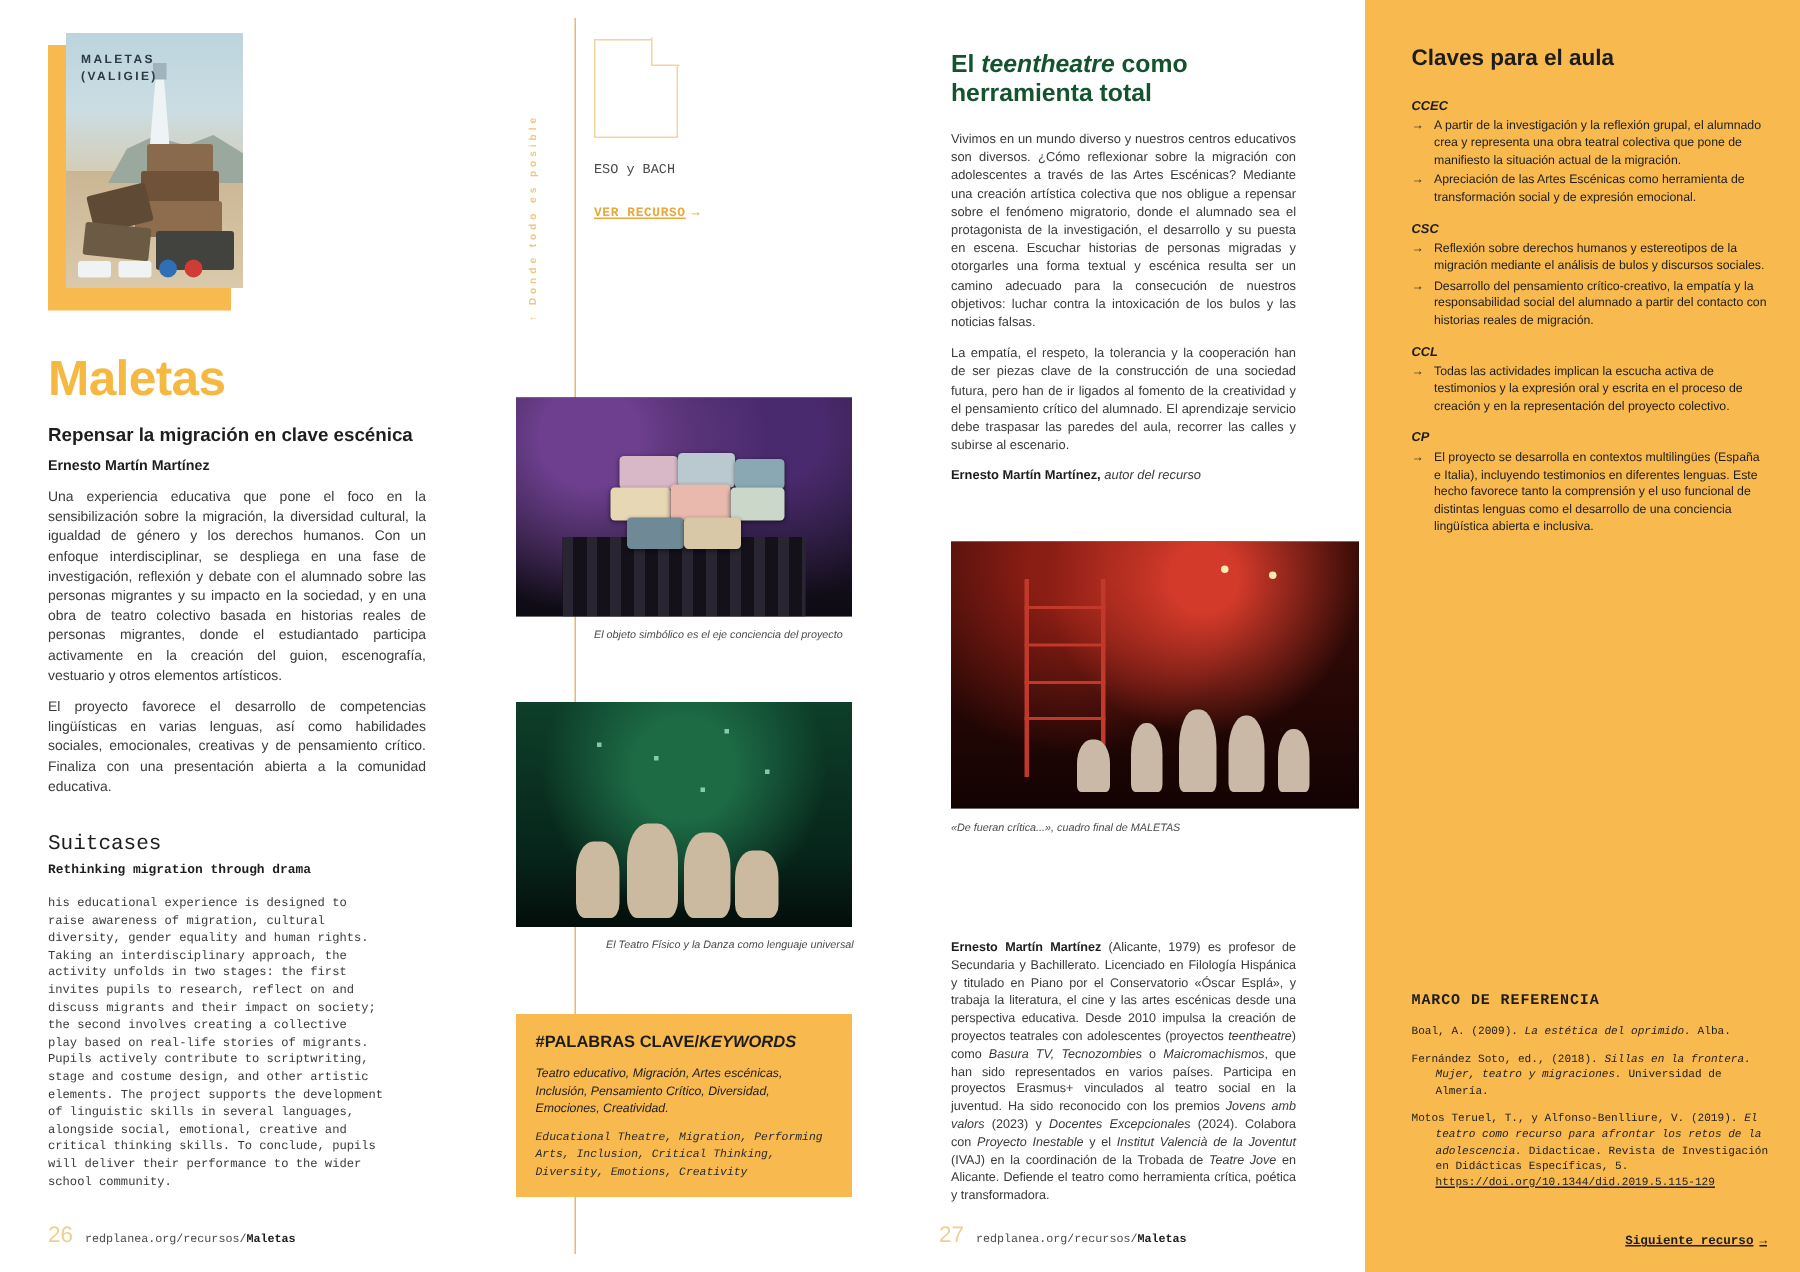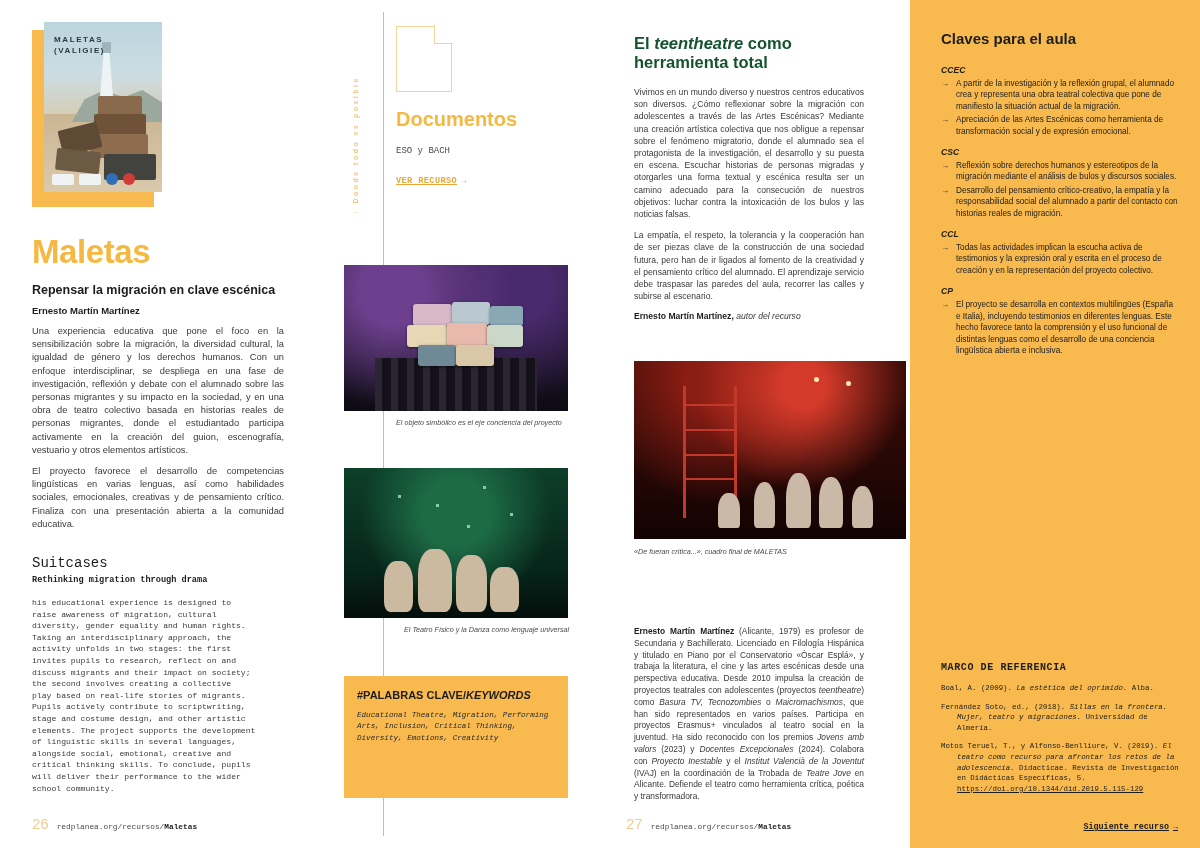--- a/index.html
+++ b/index.html
@@ -376,21 +376,20 @@
 alongside social, emotional, creative and
 critical thinking skills. To conclude, pupils
 will deliver their performance to the wider
 school community.</pre>
   </div>
 
   <div class="vert-strip">↑ Donde todo es posible</div>
 
   <div class="col2">
     <div class="doc-icon"></div>
-    <div class="doc-head">Documentos</div>
     <div class="doc-level">ESO  y  BACH</div>
     <a class="doc-link" href="#"><span>VER RECURSO</span><span class="arr">→</span></a>
   </div>
 
   <div class="photo ph1">
     <div class="p1bg"></div>
     <div class="p1legs"></div>
     <div class="p1case" style="left:31%;top:27%;width:17%;height:15%;background:#d8b7c6;"></div>
     <div class="p1case" style="left:48%;top:25%;width:17%;height:16%;background:#b9c9cf;"></div>
     <div class="p1case" style="left:65%;top:28%;width:15%;height:14%;background:#8aa8b3;"></div>
@@ -411,20 +410,21 @@
     <div class="p2conf" style="left:55%;top:38%;"></div>
     <div class="p2fig" style="left:18%;width:13%;height:34%;"></div>
     <div class="p2fig" style="left:33%;width:15%;height:42%;"></div>
     <div class="p2fig" style="left:50%;width:14%;height:38%;"></div>
     <div class="p2fig" style="left:65%;width:13%;height:30%;"></div>
   </div>
   <div class="cap cap2">El Teatro Físico y la Danza como lenguaje universal</div>
 
   <div class="kw-box">
     <div class="kw-head"><span>#PALABRAS CLAVE</span><span>/</span><em>KEYWORDS</em></div>
+    <div class="kw-es">Teatro educativo, Migración, Artes escénicas, Inclusión, Pensamiento Crítico, Diversidad, Emociones, Creatividad.</div>
     <div class="kw-en">Educational Theatre, Migration, Performing Arts, Inclusion, Critical Thinking, Diversity, Emotions, Creativity</div>
   </div>
 
   <div class="col3">
     <h2 class="c3-title"><span>El </span><em>teentheatre</em><span> como herramienta total</span></h2>
     <div class="c3-body">
       <p>Vivimos en un mundo diverso y nuestros centros educativos son diversos. ¿Cómo reflexionar sobre la migración con adolescentes a través de las Artes Escénicas? Mediante una creación artística colectiva que nos obligue a repensar sobre el fenómeno migratorio, donde el alumnado sea el protagonista de la investigación, el desarrollo y su puesta en escena. Escuchar historias de personas migradas y otorgarles una forma textual y escénica resulta ser un camino adecuado para la consecución de nuestros objetivos: luchar contra la intoxicación de los bulos y las noticias falsas.</p>
       <p>La empatía, el respeto, la tolerancia y la cooperación han de ser piezas clave de la construcción de una sociedad futura, pero han de ir ligados al fomento de la creatividad y el pensamiento crítico del alumnado. El aprendizaje servicio debe traspasar las paredes del aula, recorrer las calles y subirse al escenario.</p>
     </div>
     <div class="c3-credit"><b>Ernesto Martín Martínez,</b><i> autor del recurso</i></div>

